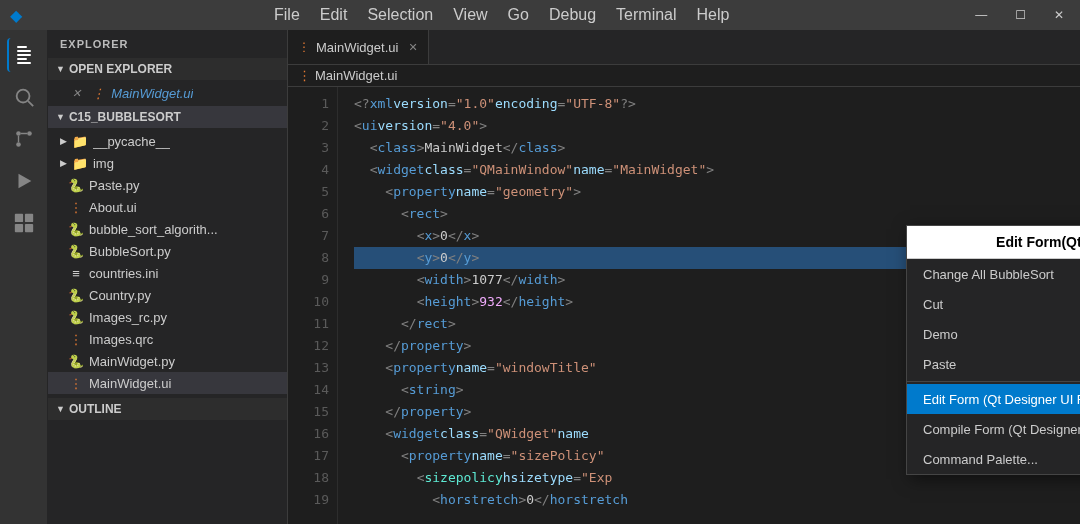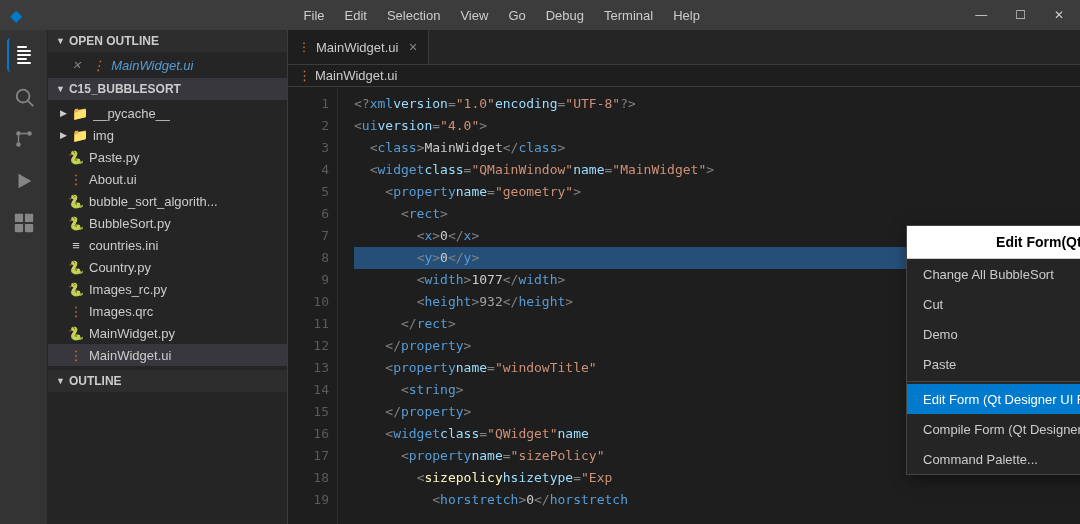--- a/index.html
+++ b/index.html
@@ -3,21 +3,21 @@
   <meta charset="utf-8">
   <style>
     * { margin: 0; padding: 0; box-sizing: border-box; }
     body { width: 1080px; height: 524px; overflow: hidden; font-family: 'Segoe UI', Arial, sans-serif; background: #1e1e1e; color: #cccccc; font-size: 13px; display: flex; flex-direction: column; }
 
     
     .titlebar { height: 30px; background: #3c3c3c; display: flex; align-items: center; justify-content: space-between; padding: 0 10px; flex-shrink: 0; }
     .titlebar-left { display: flex; align-items: center; gap: 8px; }
     .titlebar-icon { color: #007acc; font-size: 16px; }
     .titlebar-menu { display: flex; gap: 4px; }
-    .menu-item { padding: 2px 8px; color: #cccccc; font-size: 13px; cursor: pointer; border-radius: 3px; }
+    .menu-item { padding: 2px 8px; color: #cccccc; font-size: 16px; cursor: pointer; border-radius: 3px; }
     .titlebar-title { color: #cccccc; font-size: 13px; position: absolute; left: 50%; transform: translateX(-50%); }
     .titlebar-controls { display: flex; gap: 16px; color: #cccccc; font-size: 12px; }
     .ctrl-btn { cursor: pointer; padding: 2px 6px; }
 
     
     .main { display: flex; flex: 1; overflow: hidden; }
 
     
     .activity-bar { width: 48px; background: #333333; display: flex; flex-direction: column; align-items: center; padding-top: 8px; gap: 8px; flex-shrink: 0; border-right: 1px solid #252526; }
     .activity-icon { width: 34px; height: 34px; display: flex; align-items: center; justify-content: center; cursor: pointer; color: #858585; font-size: 18px; border-radius: 4px; position: relative; }
@@ -132,25 +132,26 @@
       <svg width="22" height="22" viewBox="0 0 24 24" fill="currentColor">
           <rect x="2" y="2" width="9" height="9" rx="1"></rect>
           <rect x="13" y="2" width="9" height="9" rx="1"></rect>
           <rect x="2" y="13" width="9" height="9" rx="1"></rect>
           <rect x="13" y="13" width="9" height="9" rx="1"></rect>
         </svg>
     </div>
   </div>
 
   <div class="sidebar">
+    <div class="sidebar-header">EXPLORER</div>
 
     <div class="sidebar-section">
       <div class="section-header">
         <span class="triangle">▼</span>
-        <span class="section-title">OPEN OUTLINE</span>
+        <span class="section-title">OPEN EXPLORER</span>
       </div>
       <div class="file-tree">
         <div class="open-editors-file">
           <span class="close-x">✕</span>
           <span class="file-icon" style="color:#e37933">⋮</span>
           <span class="file-name">MainWidget.ui</span>
         </div>
       </div>
     </div>
 
@@ -261,29 +262,29 @@
       <div class="code-content">
         <div class="code-line"><span style="color:#808080">&lt;?</span><span style="color:#569cd6">xml</span> <span style="color:#9cdcfe">version</span><span style="color:#808080">=</span><span style="color:#ce9178">"1.0"</span> <span style="color:#9cdcfe">encoding</span><span style="color:#808080">=</span><span style="color:#ce9178">"UTF-8"</span><span style="color:#808080">?&gt;</span></div>
         <div class="code-line"><span style="color:#808080">&lt;</span><span style="color:#569cd6">ui</span> <span style="color:#9cdcfe">version</span><span style="color:#808080">=</span><span style="color:#ce9178">"4.0"</span><span style="color:#808080">&gt;</span></div>
         <div class="code-line"><span style="color:#cccccc">  </span><span style="color:#808080">&lt;</span><span style="color:#569cd6">class</span><span style="color:#808080">&gt;</span><span style="color:#cccccc">MainWidget</span><span style="color:#808080">&lt;/</span><span style="color:#569cd6">class</span><span style="color:#808080">&gt;</span></div>
         <div class="code-line"><span style="color:#cccccc">  </span><span style="color:#808080">&lt;</span><span style="color:#569cd6">widget</span> <span style="color:#9cdcfe">class</span><span style="color:#808080">=</span><span style="color:#ce9178">"QMainWindow"</span> <span style="color:#9cdcfe">name</span><span style="color:#808080">=</span><span style="color:#ce9178">"MainWidget"</span><span style="color:#808080">&gt;</span></div>
         <div class="code-line"><span style="color:#cccccc">    </span><span style="color:#808080">&lt;</span><span style="color:#569cd6">property</span> <span style="color:#9cdcfe">name</span><span style="color:#808080">=</span><span style="color:#ce9178">"geometry"</span><span style="color:#808080">&gt;</span></div>
         <div class="code-line"><span style="color:#cccccc">      </span><span style="color:#808080">&lt;</span><span style="color:#569cd6">rect</span><span style="color:#808080">&gt;</span></div>
         <div class="code-line"><span style="color:#cccccc">        </span><span style="color:#808080">&lt;</span><span style="color:#569cd6">x</span><span style="color:#808080">&gt;</span><span style="color:#cccccc">0</span><span style="color:#808080">&lt;/</span><span style="color:#569cd6">x</span><span style="color:#808080">&gt;</span></div>
         <div class="code-line highlighted-line"><span style="color:#cccccc">        </span><span style="color:#808080">&lt;</span><span style="color:#569cd6">y</span><span style="color:#808080">&gt;</span><span style="color:#cccccc">0</span><span style="color:#808080">&lt;/</span><span style="color:#569cd6">y</span><span style="color:#808080">&gt;</span></div>
         <div class="code-line"><span style="color:#cccccc">        </span><span style="color:#808080">&lt;</span><span style="color:#569cd6">width</span><span style="color:#808080">&gt;</span><span style="color:#cccccc">1077</span><span style="color:#808080">&lt;/</span><span style="color:#569cd6">width</span><span style="color:#808080">&gt;</span></div>
-        <div class="code-line"><span style="color:#cccccc">        </span><span style="color:#808080">&lt;</span><span style="color:#569cd6">height</span><span style="color:#808080">&gt;</span><span style="color:#a3a3a3">932</span><span style="color:#808080">&lt;/</span><span style="color:#569cd6">height</span><span style="color:#808080">&gt;</span></div>
+        <div class="code-line"><span style="color:#cccccc">        </span><span style="color:#808080">&lt;</span><span style="color:#569cd6">height</span><span style="color:#808080">&gt;</span><span style="color:#f0abfc">932</span><span style="color:#808080">&lt;/</span><span style="color:#569cd6">height</span><span style="color:#808080">&gt;</span></div>
         <div class="code-line"><span style="color:#cccccc">      </span><span style="color:#808080">&lt;/</span><span style="color:#569cd6">rect</span><span style="color:#808080">&gt;</span></div>
         <div class="code-line"><span style="color:#cccccc">    </span><span style="color:#808080">&lt;/</span><span style="color:#569cd6">property</span><span style="color:#808080">&gt;</span></div>
         <div class="code-line"><span style="color:#cccccc">    </span><span style="color:#808080">&lt;</span><span style="color:#569cd6">property</span> <span style="color:#9cdcfe">name</span><span style="color:#808080">=</span><span style="color:#ce9178">"windowTitle"</span></div>
         <div class="code-line"><span style="color:#cccccc">      </span><span style="color:#808080">&lt;</span><span style="color:#569cd6">string</span><span style="color:#808080">&gt;</span></div>
         <div class="code-line"><span style="color:#cccccc">    </span><span style="color:#808080">&lt;/</span><span style="color:#569cd6">property</span><span style="color:#808080">&gt;</span></div>
         <div class="code-line"><span style="color:#cccccc">    </span><span style="color:#808080">&lt;</span><span style="color:#569cd6">widget</span> <span style="color:#9cdcfe">class</span><span style="color:#808080">=</span><span style="color:#ce9178">"QWidget"</span> <span style="color:#9cdcfe">name</span></div>
         <div class="code-line"><span style="color:#cccccc">      </span><span style="color:#808080">&lt;</span><span style="color:#569cd6">property</span> <span style="color:#9cdcfe">name</span><span style="color:#808080">=</span><span style="color:#ce9178">"sizePolicy"</span></div>
-        <div class="code-line"><span style="color:#cccccc">        </span><span style="color:#808080">&lt;</span><span style="color:#fef9c3">sizepolicy</span> <span style="color:#9cdcfe">hsizetype</span><span style="color:#808080">=</span><span style="color:#ce9178">"Exp</span></div>
+        <div class="code-line"><span style="color:#cccccc">        </span><span style="color:#808080">&lt;</span><span style="color:#5eead4">sizepolicy</span> <span style="color:#9cdcfe">hsizetype</span><span style="color:#808080">=</span><span style="color:#ce9178">"Exp</span></div>
         <div class="code-line"><span style="color:#cccccc">          </span><span style="color:#808080">&lt;</span><span style="color:#569cd6">horstretch</span><span style="color:#808080">&gt;</span><span style="color:#cccccc">0</span><span style="color:#808080">&lt;/</span><span style="color:#569cd6">horstretch</span></div>
       </div>
     </div>
 
     <div class="context-menu-overlay">
       <div class="context-menu" style="top: 195px; left: 618px;">
         <div class="context-menu-header">Edit Form(Qt Designer UI File)</div>
 
         <div class="context-item">
           <span class="context-item-label">Change All BubbleSort</span>

